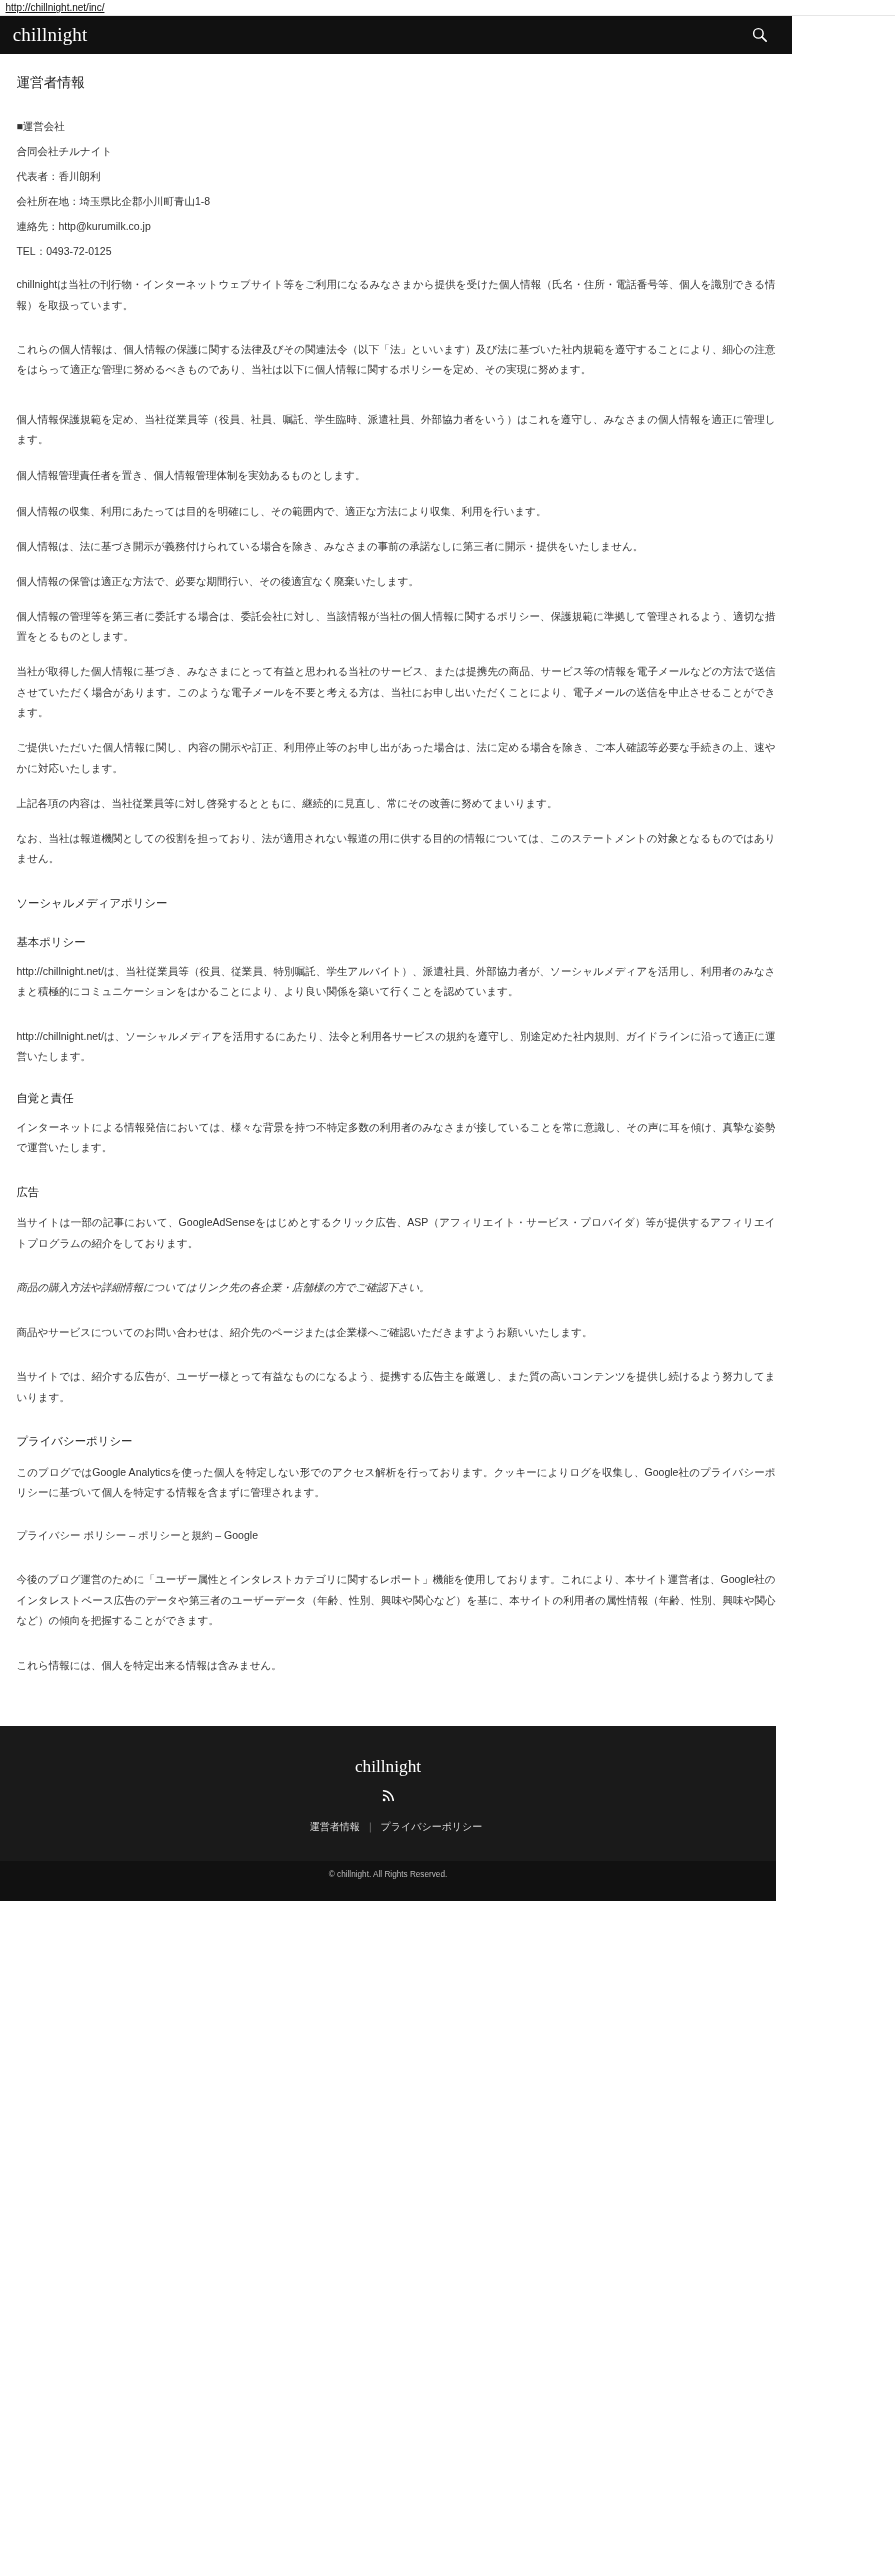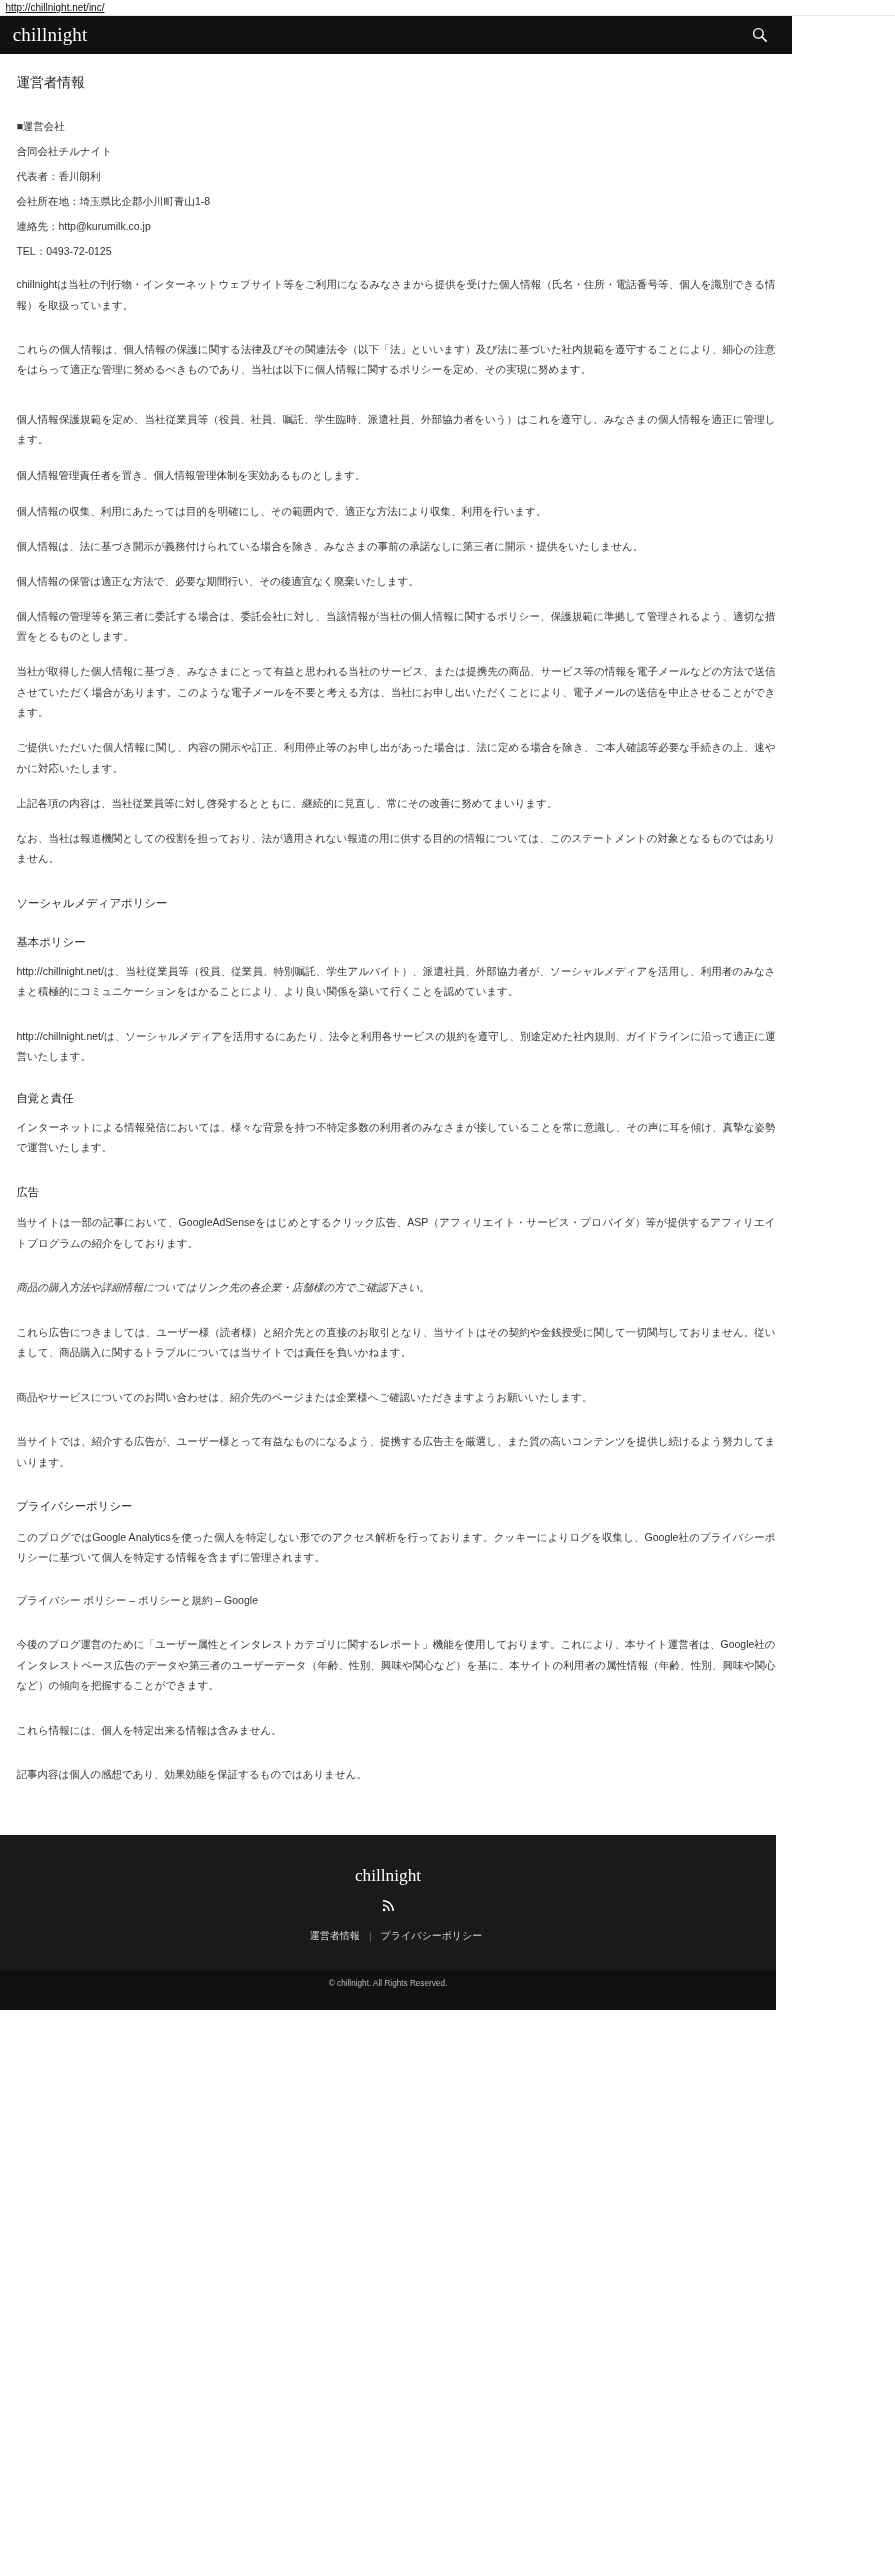--- a/index.html
+++ b/index.html
@@ -192,30 +192,28 @@
         <h3 class="sub-title">基本ポリシー</h3>
         <p class="para">http://chillnight.net/は、当社従業員等（役員、従業員、特別嘱託、学生アルバイト）、派遣社員、外部協力者が、ソーシャルメディアを活用し、利用者のみなさまと積極的にコミュニケーションをはかることにより、より良い関係を築いて行くことを認めています。</p>
         <p class="para" style="margin-top:24px;">http://chillnight.net/は、ソーシャルメディアを活用するにあたり、法令と利用各サービスの規約を遵守し、別途定めた社内規則、ガイドラインに沿って適正に運営いたします。</p>
 
         <h3 class="sub-title">自覚と責任</h3>
         <p class="para">インターネットによる情報発信においては、様々な背景を持つ不特定多数の利用者のみなさまが接していることを常に意識し、その声に耳を傾け、真摯な姿勢で運営いたします。</p>
 
         <h2 class="sec-title">広告</h2>
         <p class="para">当サイトは一部の記事において、GoogleAdSenseをはじめとするクリック広告、ASP（アフィリエイト・サービス・プロバイダ）等が提供するアフィリエイトプログラムの紹介をしております。</p>
         <p class="para" style="margin-top:24px;font-style:italic;">商品の購入方法や詳細情報についてはリンク先の各企業・店舗様の方でご確認下さい。</p>
-        <p class="para" style="margin-top:24px;">これら広告につきましては、ユーザー様（読者様）と紹介先との直接のお取引となり、当サイトはその契約や金銭授受に関して一切関与しておりません。従いまして、商品購入に関するトラブルについては当サイトでは責任を負いかねます。</p>
         <p class="para" style="margin-top:24px;">商品やサービスについてのお問い合わせは、紹介先のページまたは企業様へご確認いただきますようお願いいたします。</p>
         <p class="para" style="margin-top:24px;">当サイトでは、紹介する広告が、ユーザー様とって有益なものになるよう、提携する広告主を厳選し、また質の高いコンテンツを提供し続けるよう努力してまいります。</p>
 
         <h2 class="sec-title">プライバシーポリシー</h2>
         <p class="para">このブログではGoogle Analyticsを使った個人を特定しない形でのアクセス解析を行っております。クッキーによりログを収集し、Google社のプライバシーポリシーに基づいて個人を特定する情報を含まずに管理されます。</p>
         <p class="para linkish" style="margin-top:22px;">プライバシー ポリシー – ポリシーと規約 – Google</p>
         <p class="para" style="margin-top:24px;">今後のブログ運営のために「ユーザー属性とインタレストカテゴリに関するレポート」機能を使用しております。これにより、本サイト運営者は、Google社のインタレストベース広告のデータや第三者のユーザーデータ（年齢、性別、興味や関心など）を基に、本サイトの利用者の属性情報（年齢、性別、興味や関心など）の傾向を把握することができます。</p>
         <p class="para" style="margin-top:24px;">これら情報には、個人を特定出来る情報は含みません。</p>
-        <p class="para" style="margin-top:24px;">記事内容は個人の感想であり、効果効能を保証するものではありません。</p>
 
       </div>
     </div>
 
     <div class="site-footer">
       <div class="footer-brand">chillnight</div>
       <div class="footer-social">
         <span class="rss-icon">
           <svg width="12" height="12" viewBox="0 0 13 13" aria-hidden="true">
             <circle cx="2.3" cy="10.7" r="1.5" fill="#ffffff"></circle>

